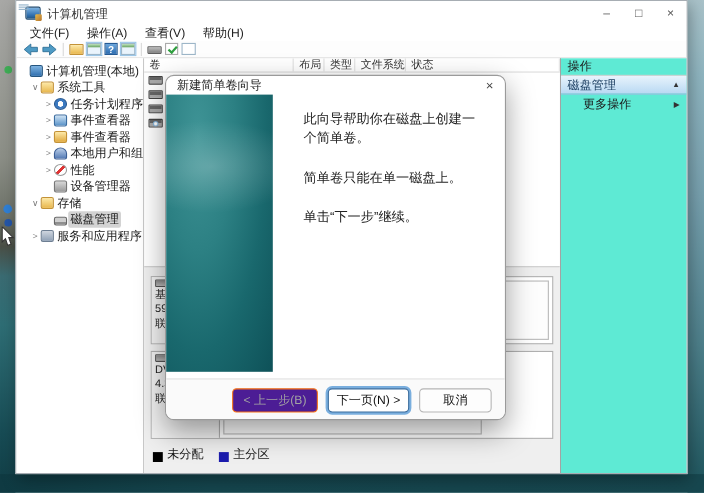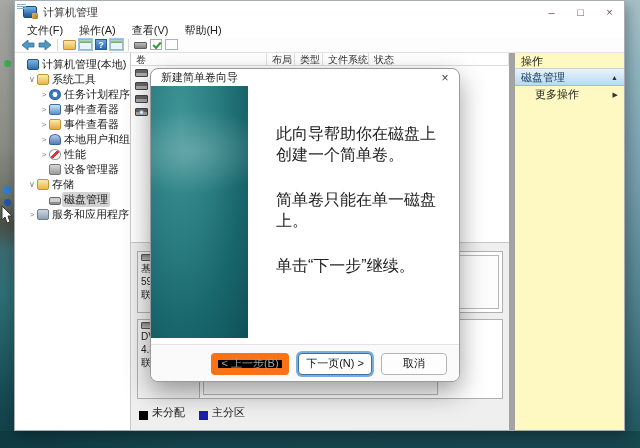--- a/index.html
+++ b/index.html
@@ -107,21 +107,21 @@
     white-space:nowrap; }
   .dlabel .dli { width:15px; height:7px; background:linear-gradient(#888,#bbb);
     border:1px solid #555; border-radius:1px; margin-bottom:1px; }
   .dpart { flex:1; margin:3px; border:1px solid #b8b8b8; background:#fdfdfd; }
   .legend { position:absolute; left:8px; bottom:10px; display:flex; gap:14px;
     font-size:11px; color:#1a1a1a; align-items:center; }
   .legend .li { display:flex; align-items:flex-end; gap:4px; }
   .sw { width:9px; height:9px; display:inline-block; }
 
   
-  .actions { flex:1; background:#fef9c3; border-left:6px solid #a3a3a3; font-size:11px; }
+  .actions { flex:1; background:#5eead4; border-left:1px solid #a3a3a3; font-size:11px; }
   .act-head { height:16px; line-height:16px; padding-left:6px; color:#1a1a1a;
     border-bottom:1px solid #d0d0d0; }
   .act-group { height:17px; display:flex; align-items:center; padding:0 6px;
     background:linear-gradient(#e8f3fc,#b9d9f3); border-bottom:1px solid #9abde0;
     color:#16395c; }
   .act-group .gc { margin-left:auto; font-size:7px; color:#333; }
   .act-more { height:17px; display:flex; align-items:center; padding:0 6px 0 20px; color:#1a1a1a; }
   .act-more .gc { margin-left:auto; font-size:7px; color:#333; }
 
   
@@ -131,26 +131,26 @@
   .dlg-title { height:17px; display:flex; align-items:center; padding-left:10px;
     font-size:11px; color:#222; }
   .dlg-close { margin-left:auto; width:28px; text-align:center; font-size:12px; color:#444; }
   .dlg-body { display:flex; height:258px; }
   .wiz-img { width:97px; height:252px; flex:none;
     background:
       radial-gradient(ellipse 120px 60px at 42% 26%, rgba(255,255,255,.22), rgba(255,255,255,0) 70%),
       radial-gradient(ellipse at 30% 15%, #3f9496 0%, #2c8083 35%, #19686d 65%, #0e5158 100%); }
   .wiz-right { flex:1; padding:14px 20px 0 28px; }
   .wiz-h { font-size:13px; font-weight:bold; color:#111; margin-bottom:28px; }
-  .wiz-p { font-size:16px; color:#222; margin-bottom:19px;margin-top:24px; }
+  .wiz-p { font-size:12px; color:#222; margin-bottom:19px; }
   .dlg-footer { height:38px; border-top:1px solid #e2e2e2; background:#fafafa;
     display:flex; align-items:center; justify-content:flex-end; gap:9px; padding-right:12px; }
   .btn { height:22px; font-size:11px; display:flex; align-items:center; justify-content:center;
     border-radius:4px; font-family:inherit; }
-  .btn-back { width:78px; color:#a3a3a3; background:#000000; border:7px solid #f97316; }
+  .btn-back { width:78px; color:#a3a3a3; background:#4c1d95; border:1px solid #f97316; }
   .btn-next { width:74px; color:#111; background:#fff; border:1px solid #3d6e9e;
     box-shadow:0 0 0 2px #79aede; }
   .btn-cancel { width:66px; color:#111; background:#fdfdfd; border:1px solid #b5b5b5; }
 
   .cursor { position:absolute; left:1px; top:206px; z-index:50; }
 </style>
 </head>
 <body>
 
 <div id="desktop">

